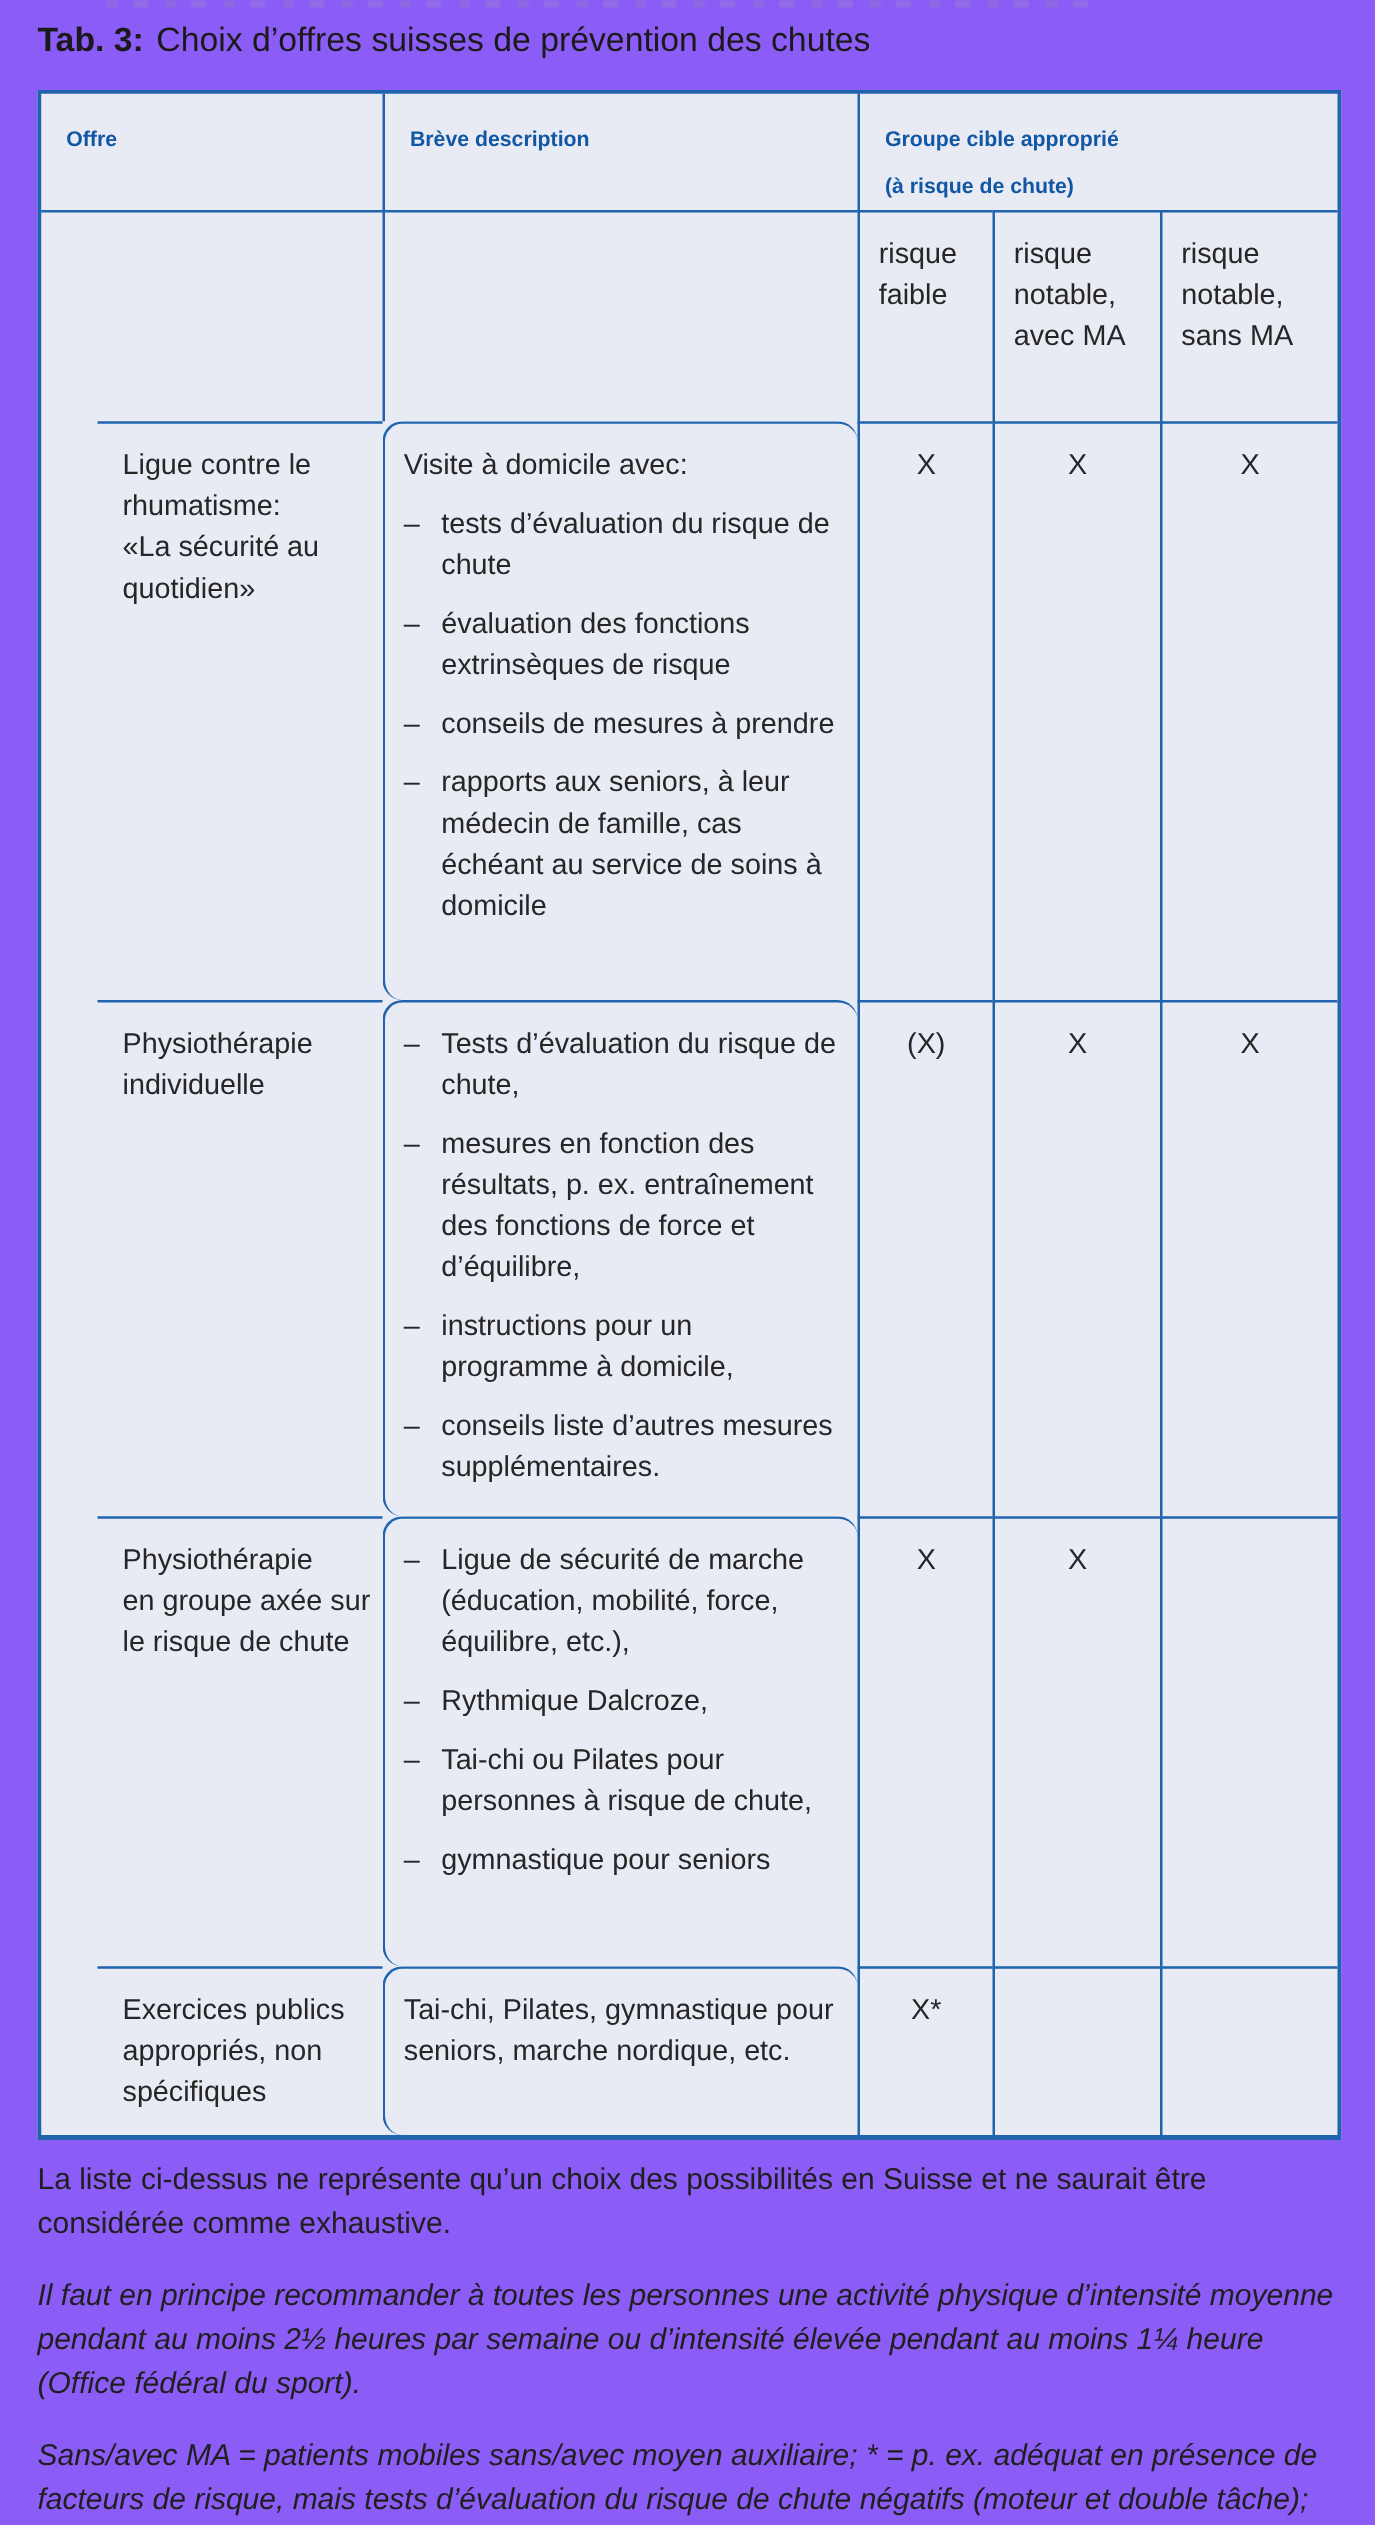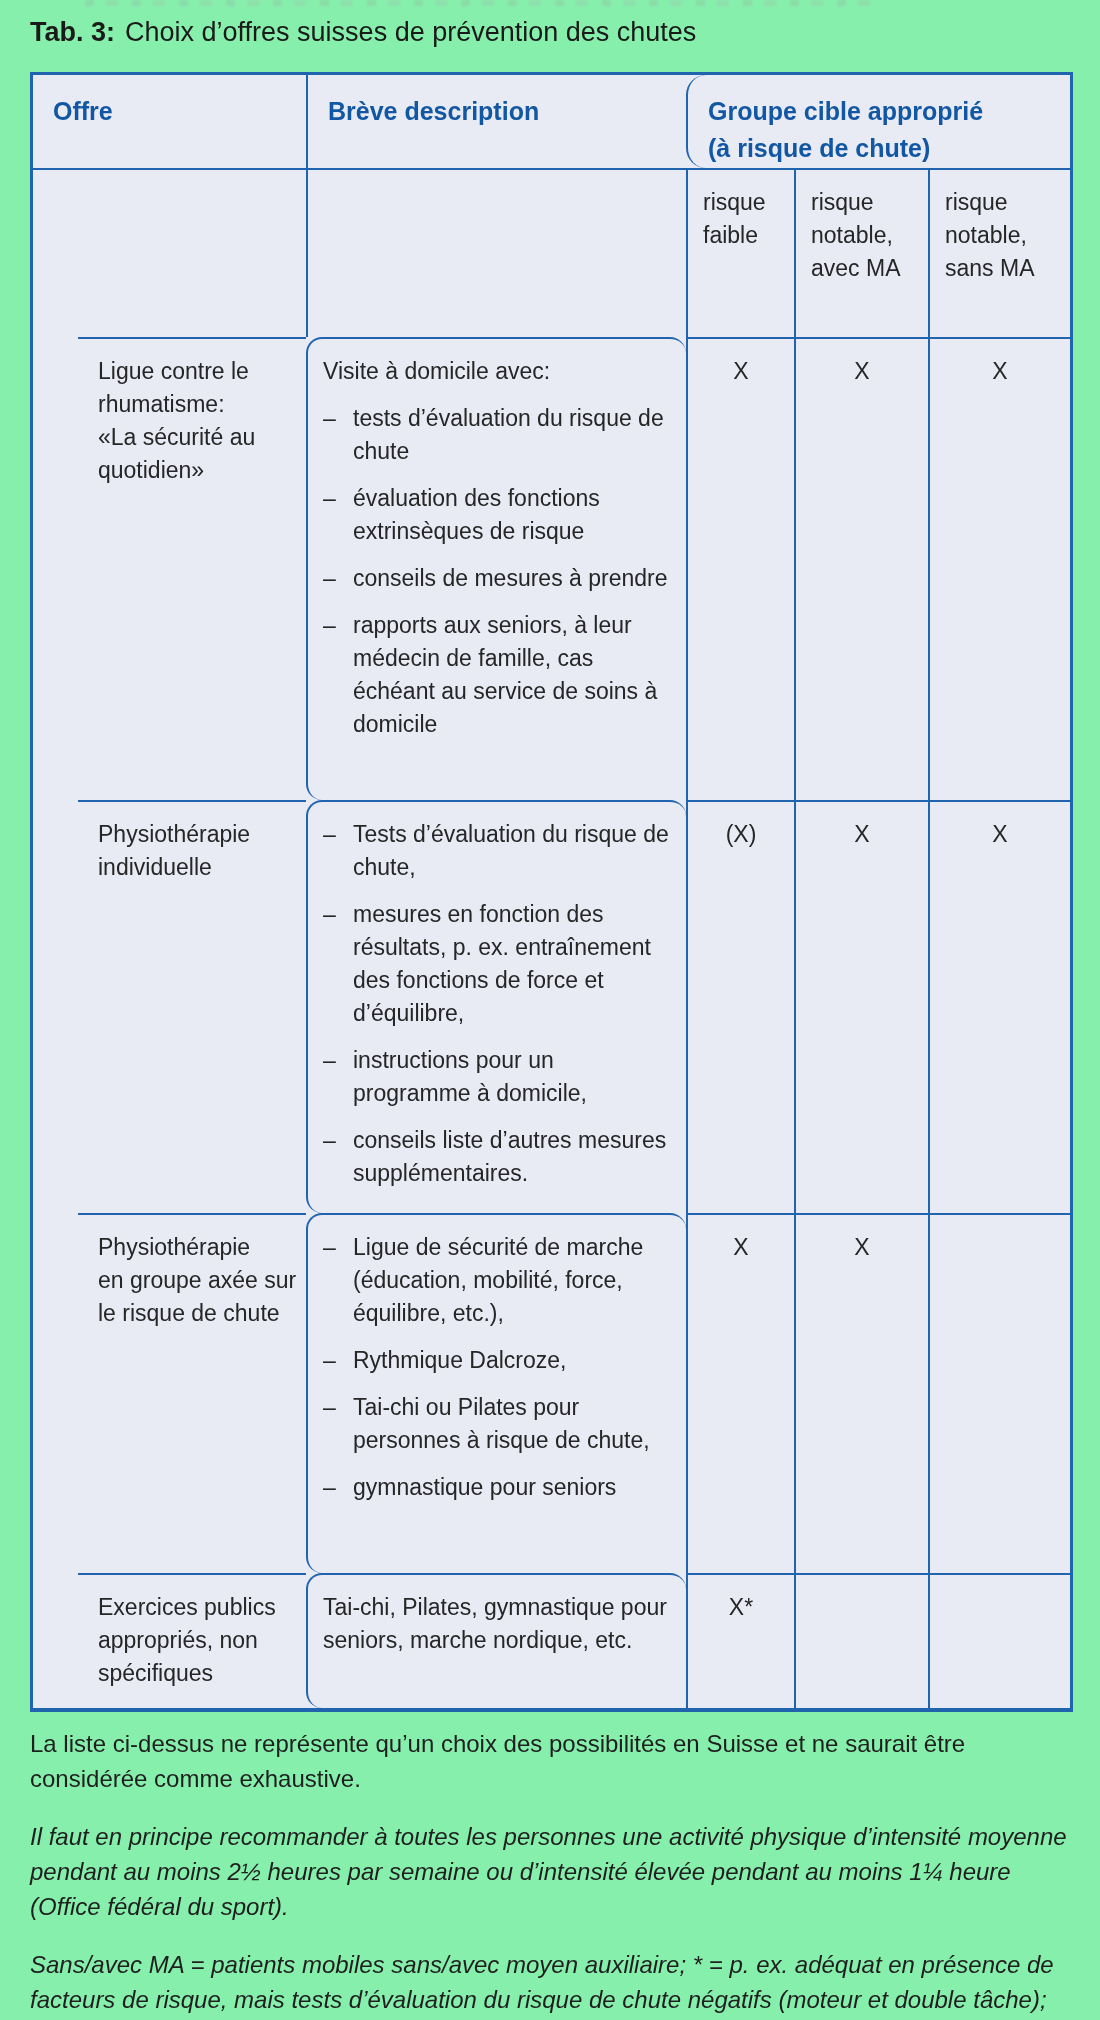--- a/index.html
+++ b/index.html
@@ -11,21 +11,21 @@
   * { margin: 0; padding: 0; box-sizing: border-box; }
   html, body { background: #ffffff; }
   body {
     font-family: "Liberation Sans", "DejaVu Sans", sans-serif;
     color: var(--text);
   }
   .page {
     position: relative;
     width: 1100px;
     height: 2020px;
-    background: #86efac;
+    background: #8b5cf6;
     overflow: hidden;
   }
   
   .crop-artifact {
     position: absolute;
     top: 0; left: 85px;
     width: 790px; height: 6px;
     background: repeating-linear-gradient(90deg,
       #9a9a9a 0 9px, transparent 9px 21px,
       #ababab 21px 33px, transparent 33px 47px);
@@ -52,26 +52,26 @@
     display: grid;
     grid-template-columns: 273px 380px 108px 134px auto;
     grid-template-rows: 93px 169px 463px 413px 360px auto;
   }
   .cell { padding: 16px 12px 0 20px; font-size: 23px; line-height: 33px; }
   .bl { border-left: 2px solid var(--line-blue); }
   .bt { border-top: 2px solid var(--line-blue); }
 
   .head-cell {
     padding-top: 18px;
-    font-size: 25px;
+    font-size: 17px;
     line-height: 37px;
     font-weight: bold;
     color: var(--header-blue);
   }
-  .span3 { grid-column: 3 / 6; border-radius: 20px; }
+  .span3 { grid-column: 3 / 6; }
   .pre { white-space: pre-line; }
 
   .sub-cell { padding-left: 15px; padding-right: 8px; }
 
   .offer-cell { font-weight: normal; padding-right: 8px; margin-left: 45px; }
 
   .desc-cell { padding-left: 15px; padding-right: 10px; border-radius: 16px; }
   .desc-intro { margin-bottom: 14px; }
   .item { display: flex; }
   .item + .item { margin-top: 14px; }

